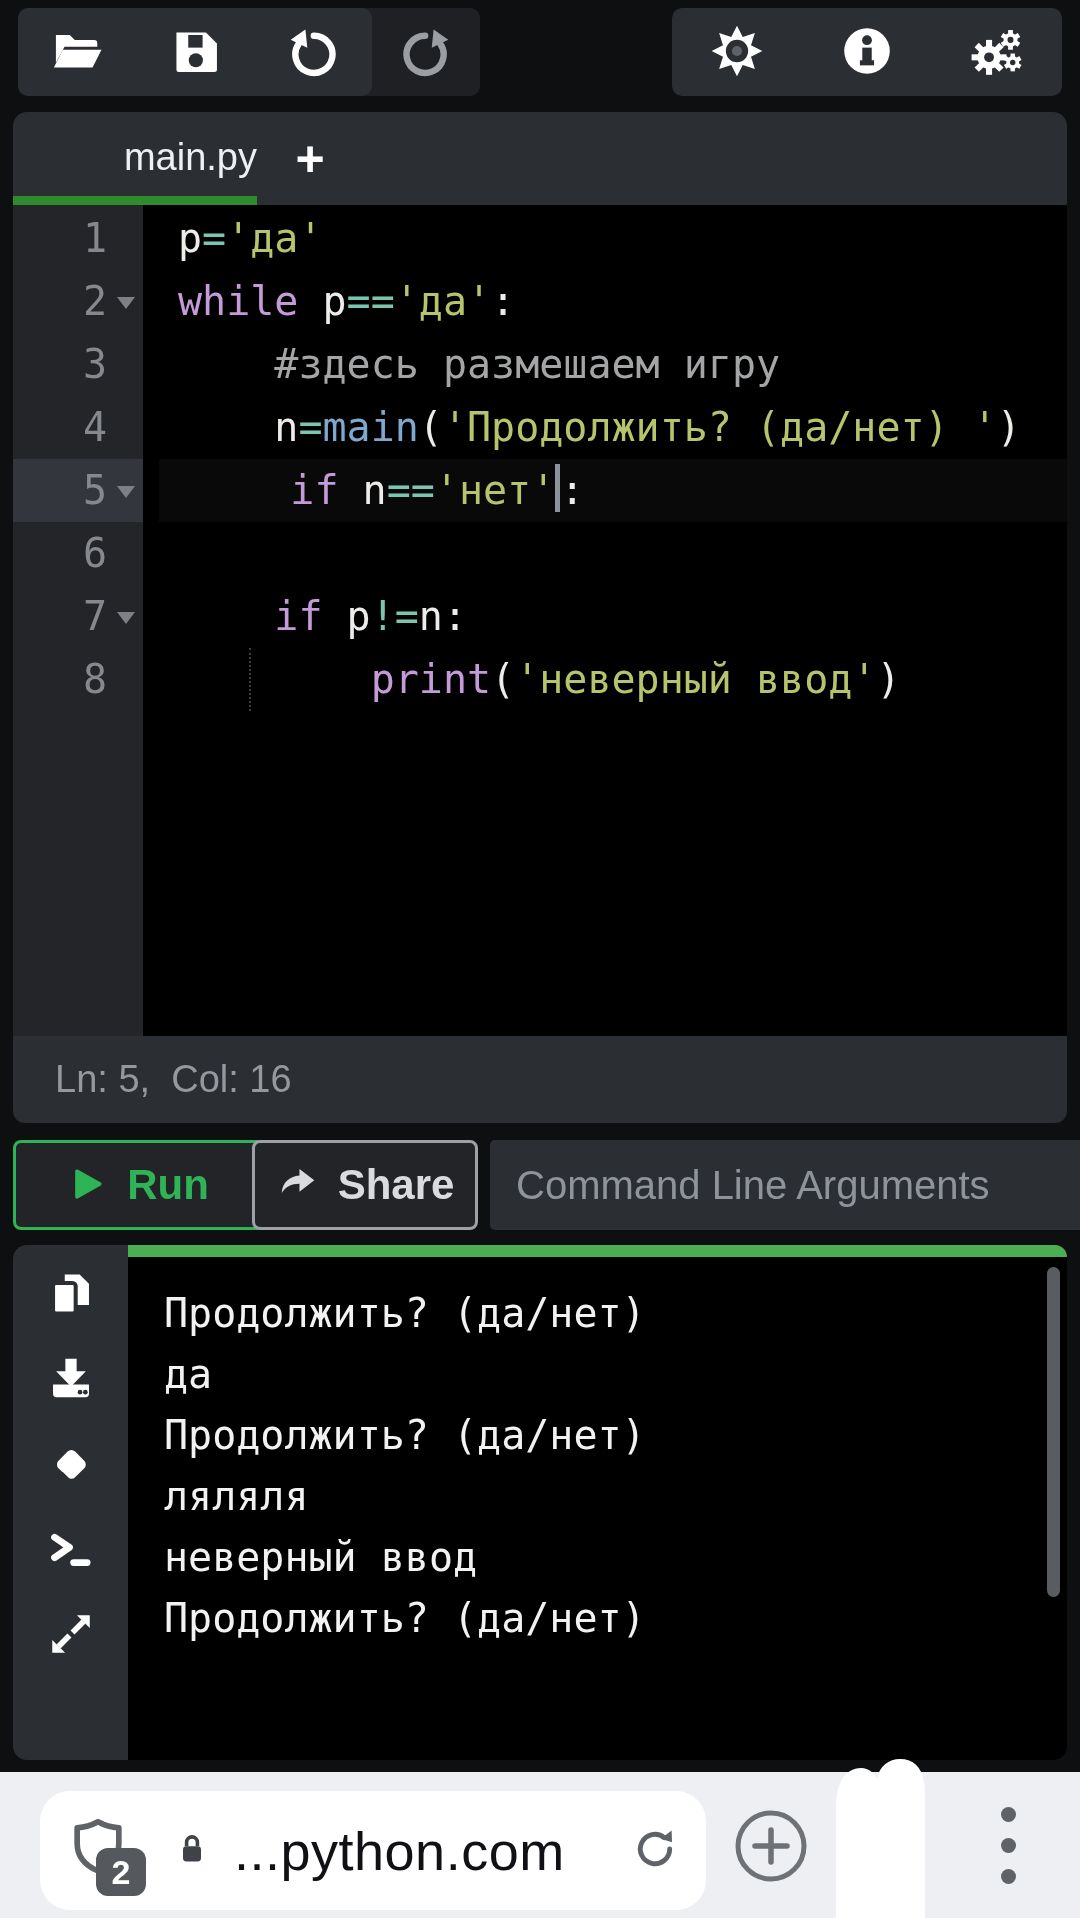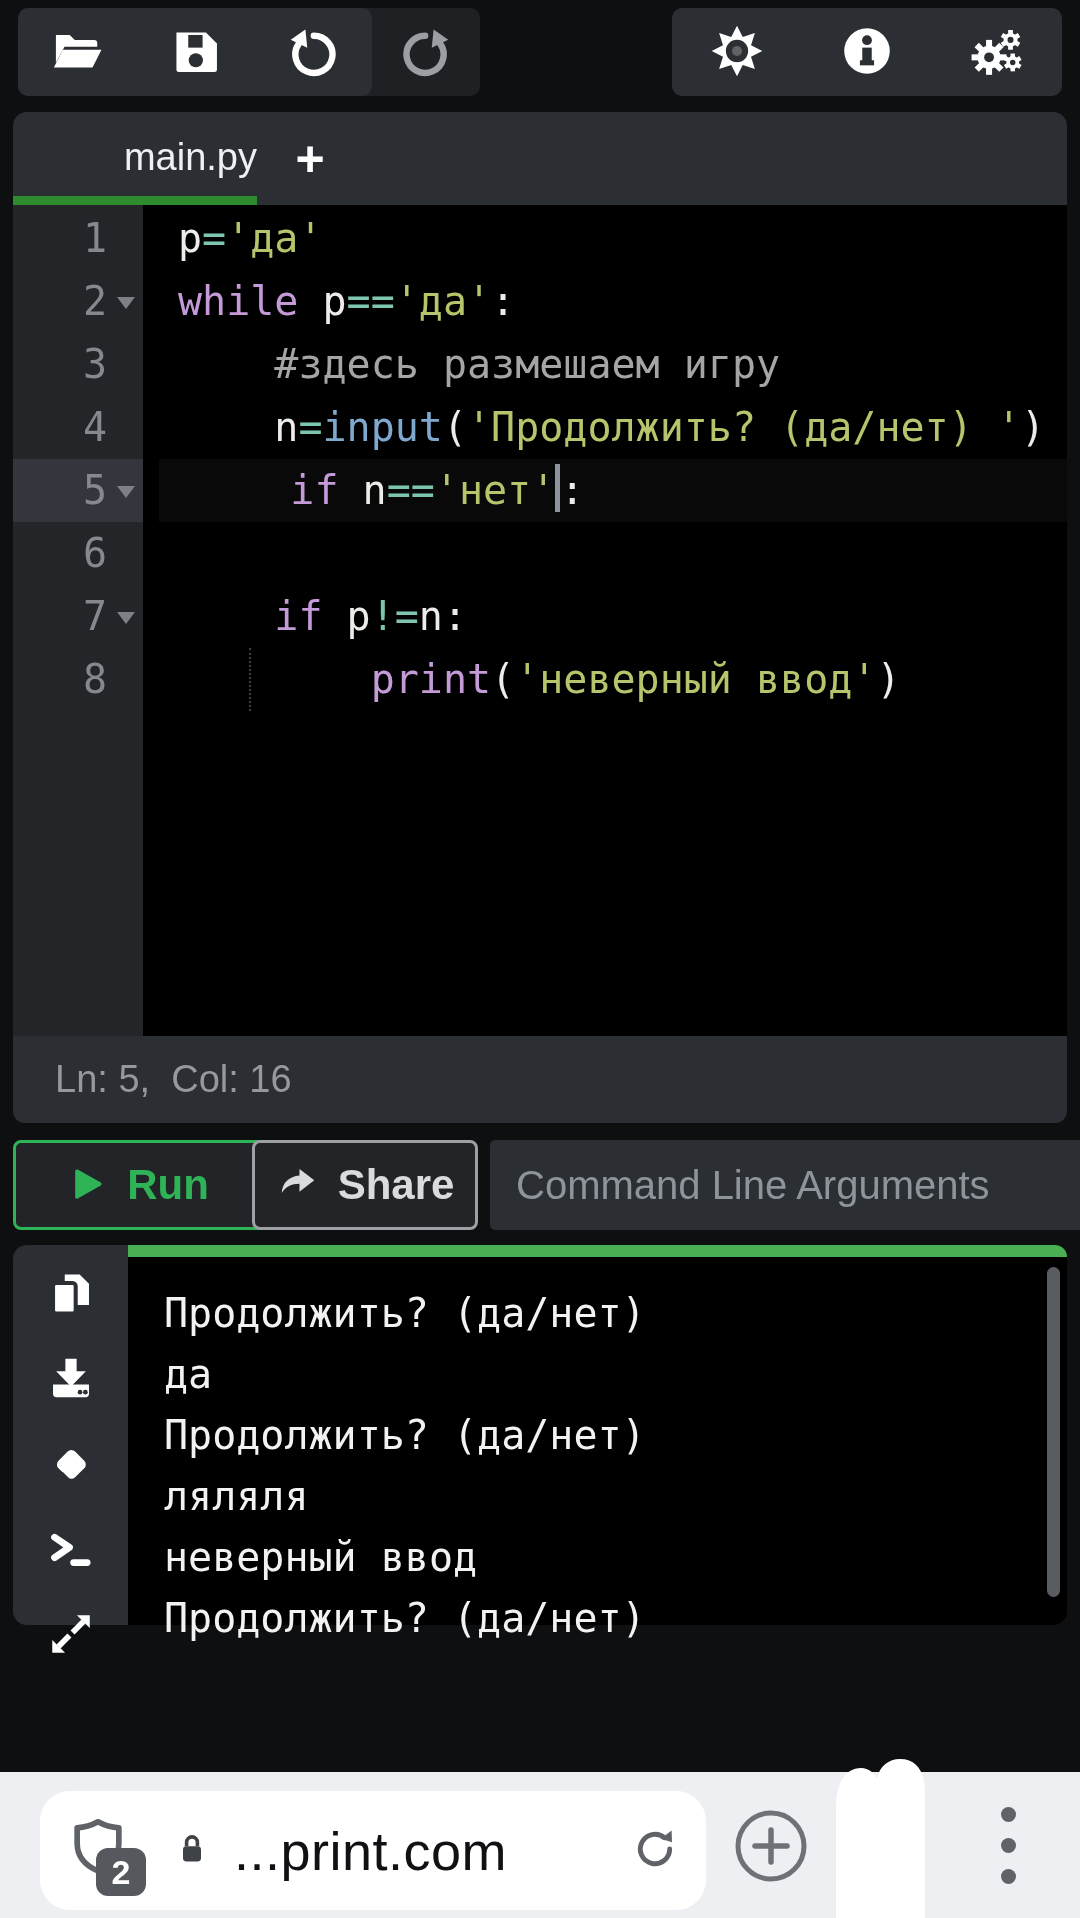--- a/index.html
+++ b/index.html
@@ -95,21 +95,21 @@
   }
   .btn-share .lbl { color:#d9dbde; font-size:42px; font-weight:700; }
   .args-input {
     position:absolute; left:490px; top:1140px; width:635px; height:90px;
     background:#2b2e33; border:none; border-radius:5px; padding:0 26px;
     font-size:40px; color:#dddfe2; font-family:"Liberation Sans", sans-serif;
   }
   .args-input::placeholder { color:#8f939a; opacity:1; }
 
   
-  .output { position:absolute; left:13px; top:1245px; width:1054px; height:380px; }
+  .output { position:absolute; left:13px; top:1245px; width:1054px; height:515px; }
   .out-sidebar {
     position:absolute; left:0; top:0; width:115px; height:100%;
     background:#2b2e33; border-radius:14px 0 0 14px;
     display:flex; flex-direction:column; align-items:center; padding-top:24px; gap:33px;
   }
   .out-sidebar .icon-btn { width:52px; height:52px; }
   .out-sidebar .icon-btn svg { width:50px; height:50px; }
   .out-topbar { position:absolute; left:115px; top:0; right:0; height:12px; background:#4aae52; border-radius:0 14px 0 0; }
   .out-console { position:absolute; left:115px; top:12px; right:0; bottom:0; background:#000; border-radius:0 0 14px 0; padding:26px 20px 0 36px; }
   .console-line { font-family:"DejaVu Sans Mono", monospace; font-size:40px; line-height:61px; color:#f2f2f2; white-space:pre; }
@@ -260,21 +260,21 @@
       <div class="ed-row" style="top: 65px;">
         <div class="gutter-cell">2<span class="fold"></span></div>
         <div class="code-line"><span class="tk-kw">while</span><span class="tk-plain"> p</span><span class="tk-op">==</span><span class="tk-str">'да'</span><span class="tk-plain">:</span></div>
       </div>
       <div class="ed-row" style="top: 128px;">
         <div class="gutter-cell">3</div>
         <div class="code-line"><span class="tk-com">    #здесь размешаем игру</span></div>
       </div>
       <div class="ed-row" style="top: 191px;">
         <div class="gutter-cell">4</div>
-        <div class="code-line"><span class="tk-plain">    n</span><span class="tk-op">=</span><span class="tk-fn">input</span><span class="tk-plain">(</span><span class="tk-str">'Продолжить? (да/нет) '</span><span class="tk-plain">)</span></div>
+        <div class="code-line"><span class="tk-plain">    n</span><span class="tk-op">=</span><span class="tk-fn">main</span><span class="tk-plain">(</span><span class="tk-str">'Продолжить? (да/нет) '</span><span class="tk-plain">)</span></div>
       </div>
       <div class="ed-row" style="top: 254px;">
         <div class="gutter-cell active">5<span class="fold"></span></div>
         <div class="code-line active"><span class="tk-plain">    </span><span class="tk-kw">if</span><span class="tk-plain"> n</span><span class="tk-op">==</span><span class="tk-str">'нет'</span><span class="cursor"></span><span class="tk-plain">:</span></div>
       </div>
       <div class="ed-row" style="top: 317px;">
         <div class="gutter-cell">6</div>
       </div>
       <div class="ed-row" style="top: 380px;">
         <div class="gutter-cell">7<span class="fold"></span></div>
@@ -383,21 +383,21 @@
       <div class="shield-badge">2</div>
     </div>
     <div class="lock-wrap">
       <span>
         <svg viewBox="0 0 32 32">
             <rect x="8" y="13.5" width="16" height="13.5" rx="3" fill="#3f4246"></rect>
             <path d="M11.2 13.5V10a4.8 4.8 0 0 1 9.6 0v3.5" fill="none" stroke="#3f4246" stroke-width="3.2"></path>
           </svg>
       </span>
     </div>
-    <span class="url-text">...print.com</span>
+    <span class="url-text">...python.com</span>
     <button class="refresh-wrap">
       <span>
         <svg viewBox="0 0 36 36">
             <path d="M29.5 18a11.5 11.5 0 1 1-4.2-8.9" fill="none" stroke="#5f6368" stroke-width="3.8" stroke-linecap="round"></path>
             <path d="M31 3.5l.3 9.2-8.8-2.7z" fill="#5f6368"></path>
           </svg>
       </span>
     </button>
   </div>
   <button class="plus-btn">

